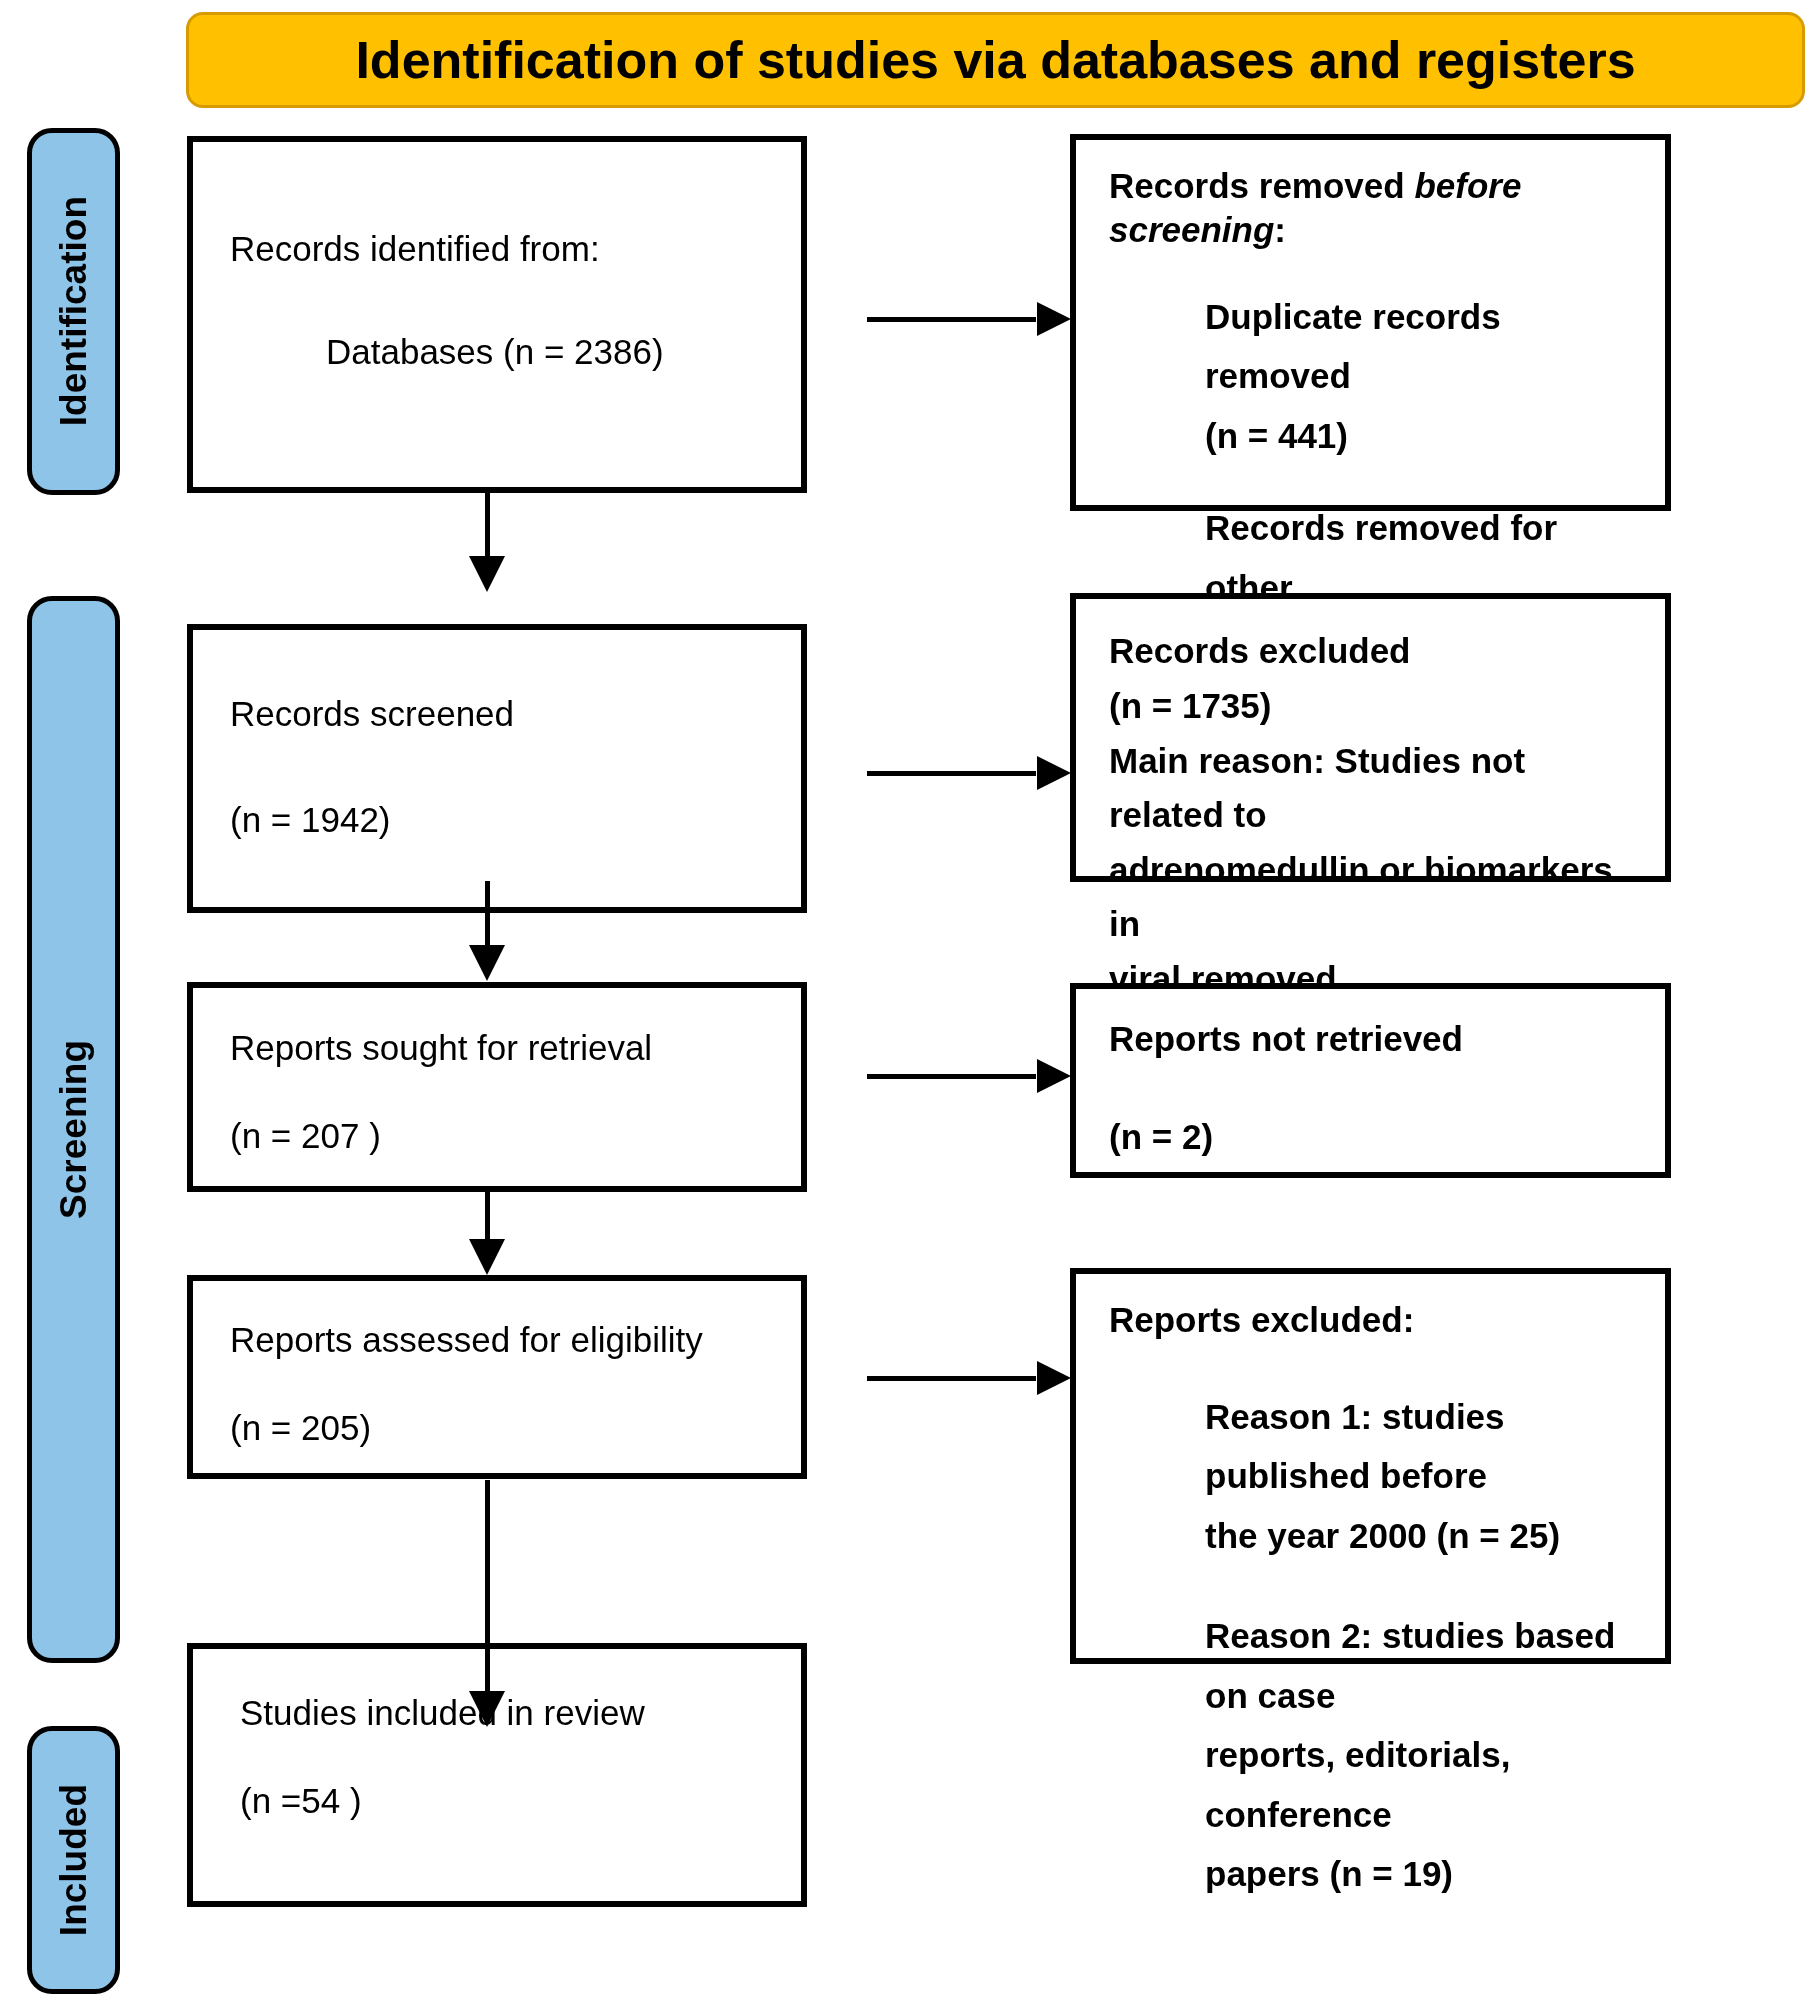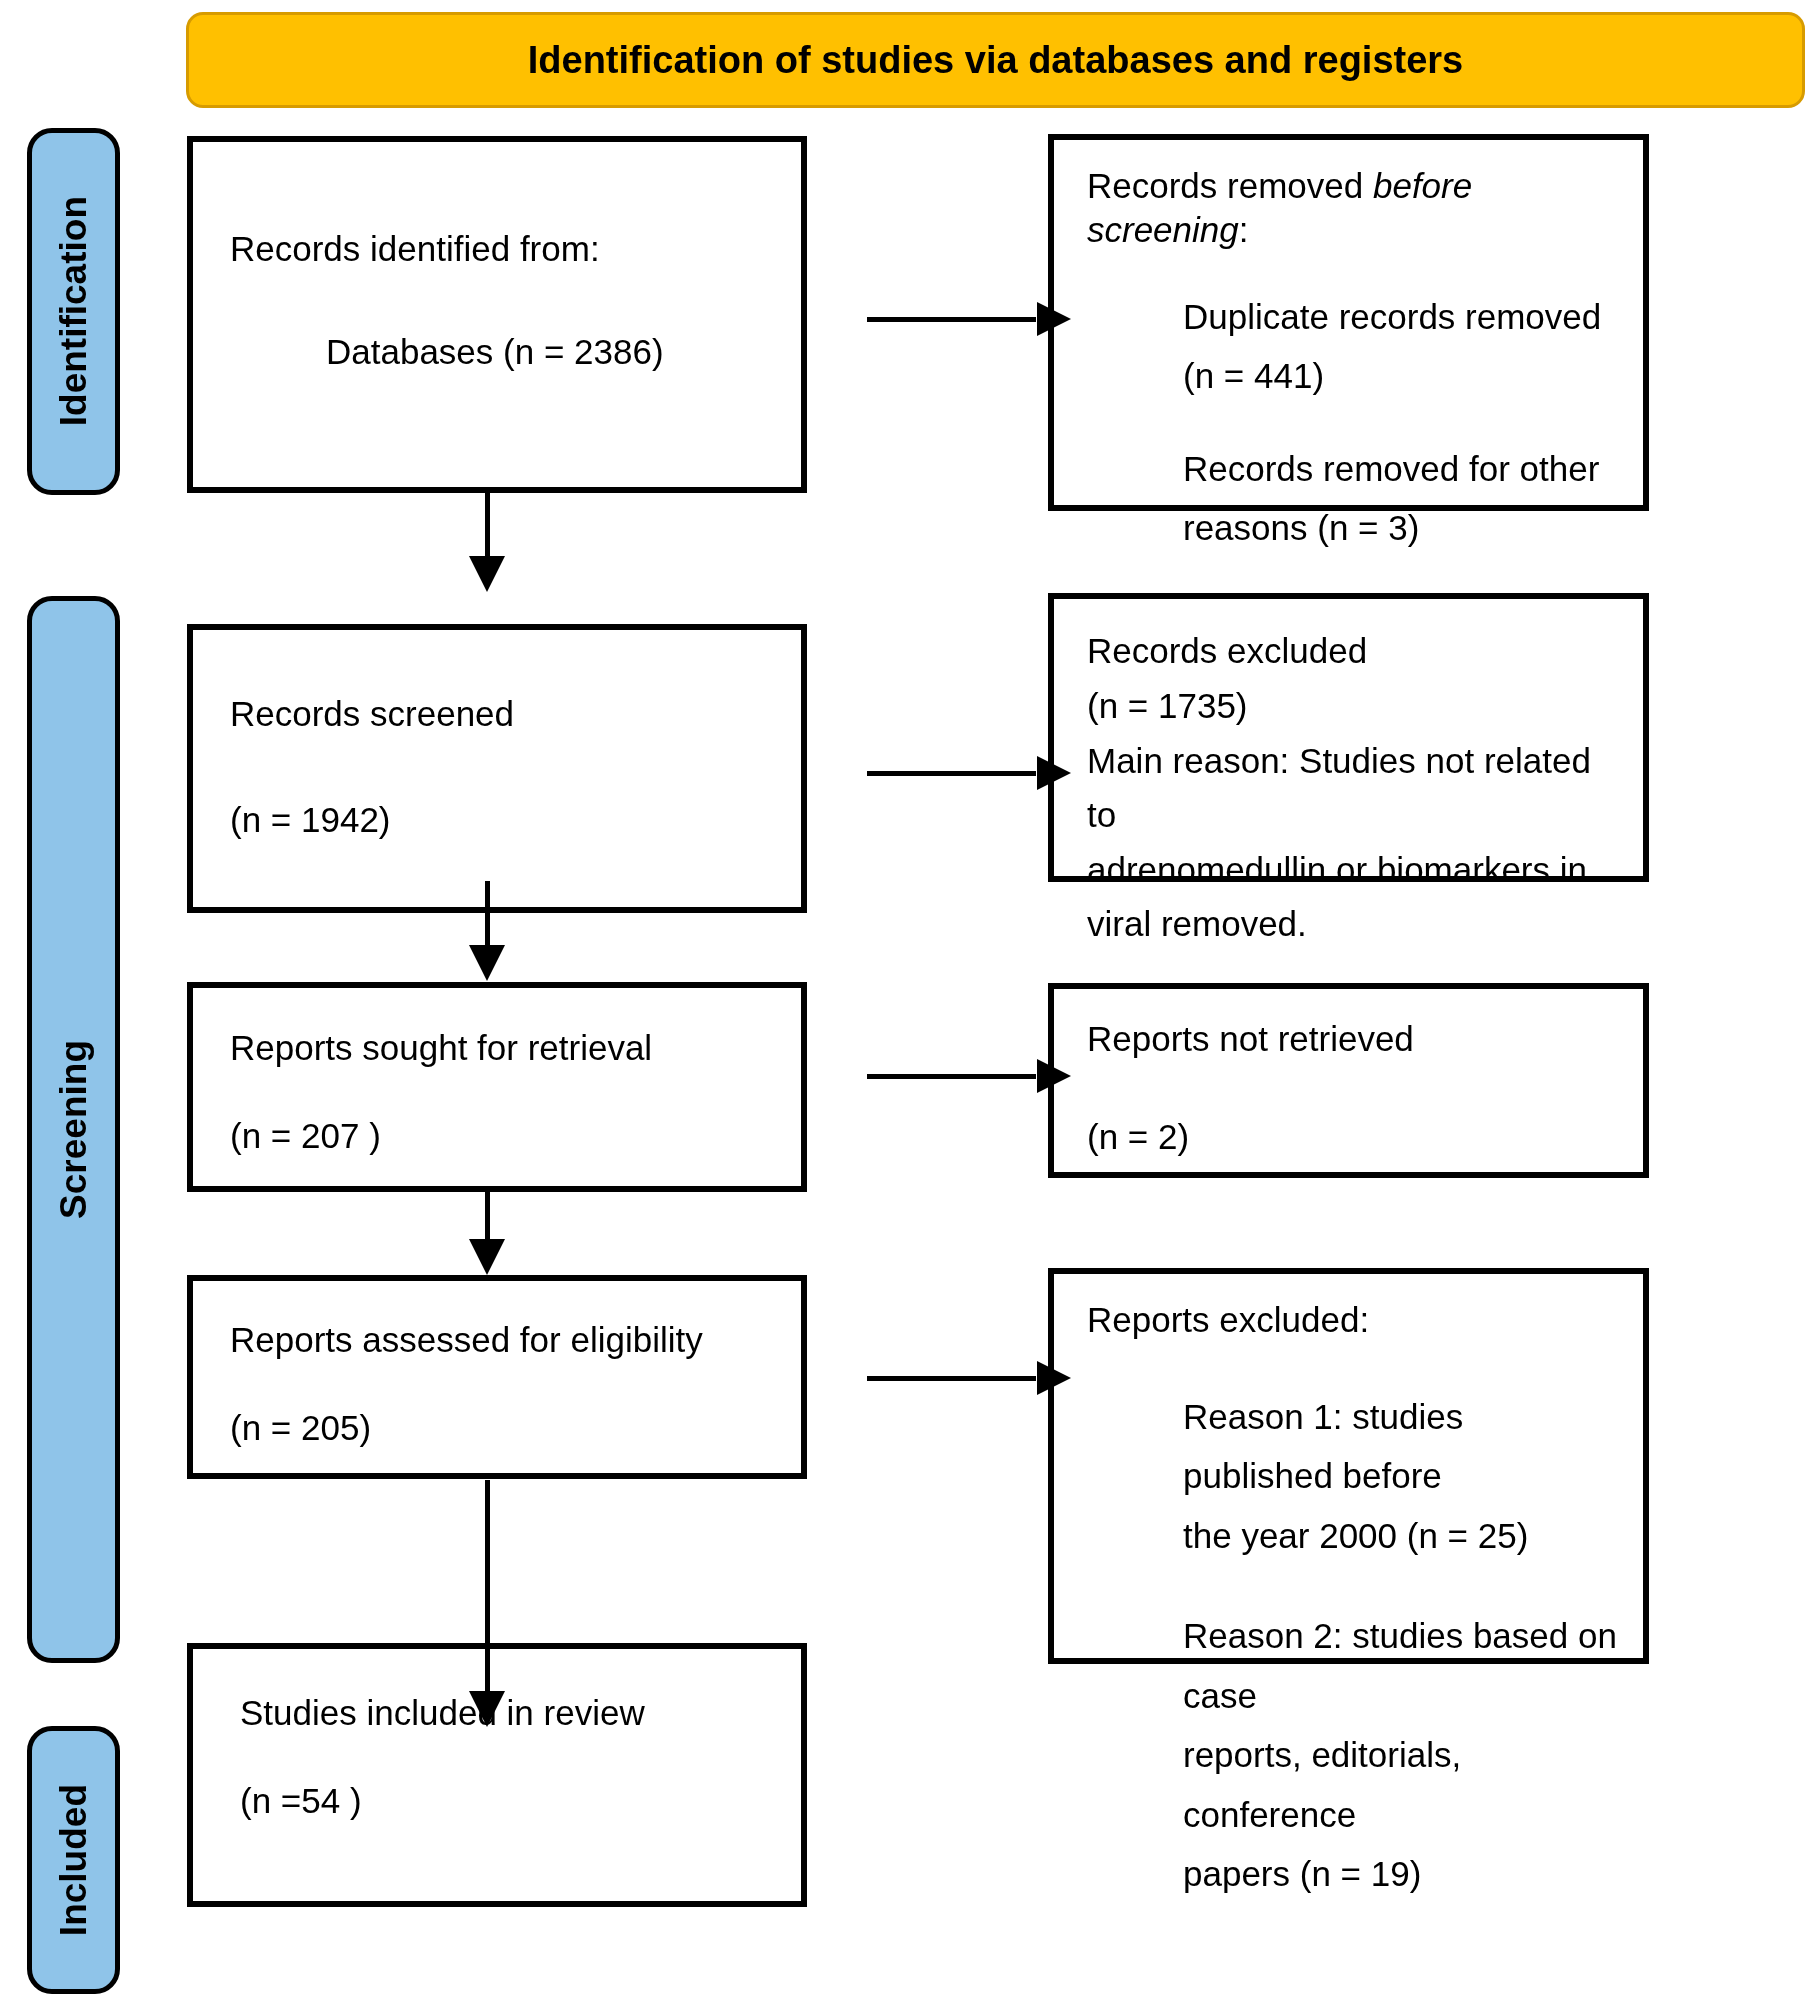--- a/index.html
+++ b/index.html
@@ -12,21 +12,21 @@
   }
   
   .banner{
     position:absolute;left:186px;top:12.4px;width:1619px;height:96px;
     background:var(--banner-bg,#FFC000);
     border:3.4px solid var(--banner-border,#D79B00);
     border-radius:17px;
     display:flex;align-items:center;justify-content:center;
     box-sizing:border-box;
   }
-  .banner span{font-size:38px;font-weight:bold;}
+  .banner span{font-size:52px;font-weight:bold;}
   
   .stage{
     position:absolute;left:27px;width:93px;
     background:var(--sidebar-bg,#8FC4E9);
     border:5.6px solid #000;border-radius:25px;
     box-sizing:border-box;
     display:flex;align-items:center;justify-content:center;
   }
   .stage span{
     writing-mode:vertical-rl;transform:rotate(180deg);
@@ -36,21 +36,21 @@
   #stage-screening{top:596px;height:1067px;}
   #stage-included{top:1726px;height:268px;}
   
   .fbox{
     position:absolute;background:#fff;
     border:6.2px solid #000;box-sizing:border-box;
     font-size:35px;line-height:1.25;
   }
   .fbox p{margin:0;}
   .col-l{left:187px;width:620px;}
-  .col-r{left:1048px;width:601px;}
+  .col-r{left:1070px;width:601px;font-weight:bold;}
   #box-identified{top:136px;height:357px;padding:85px 31px 0 37px;}
   #box-identified .l2{margin-top:59px;margin-left:96px;}
   #box-removed{top:134px;height:377px;padding:24px 25.4px 0 33px;}
   #box-screened{top:624px;height:289px;padding:62px 19px 0 37px;}
   #box-screened .l2{margin-top:62px;}
   #box-excluded-records{top:593px;height:289px;padding:25.4px 25.4px 0 33px;line-height:1.56;}
   #box-sought{top:982px;height:210px;padding:38px 43px 0 37px;}
   #box-sought .l2{margin-top:44px;}
   #box-not-retrieved{top:983px;height:195px;padding:28px 32px 0 33px;}
   #box-not-retrieved .l2{margin-top:54px;}

